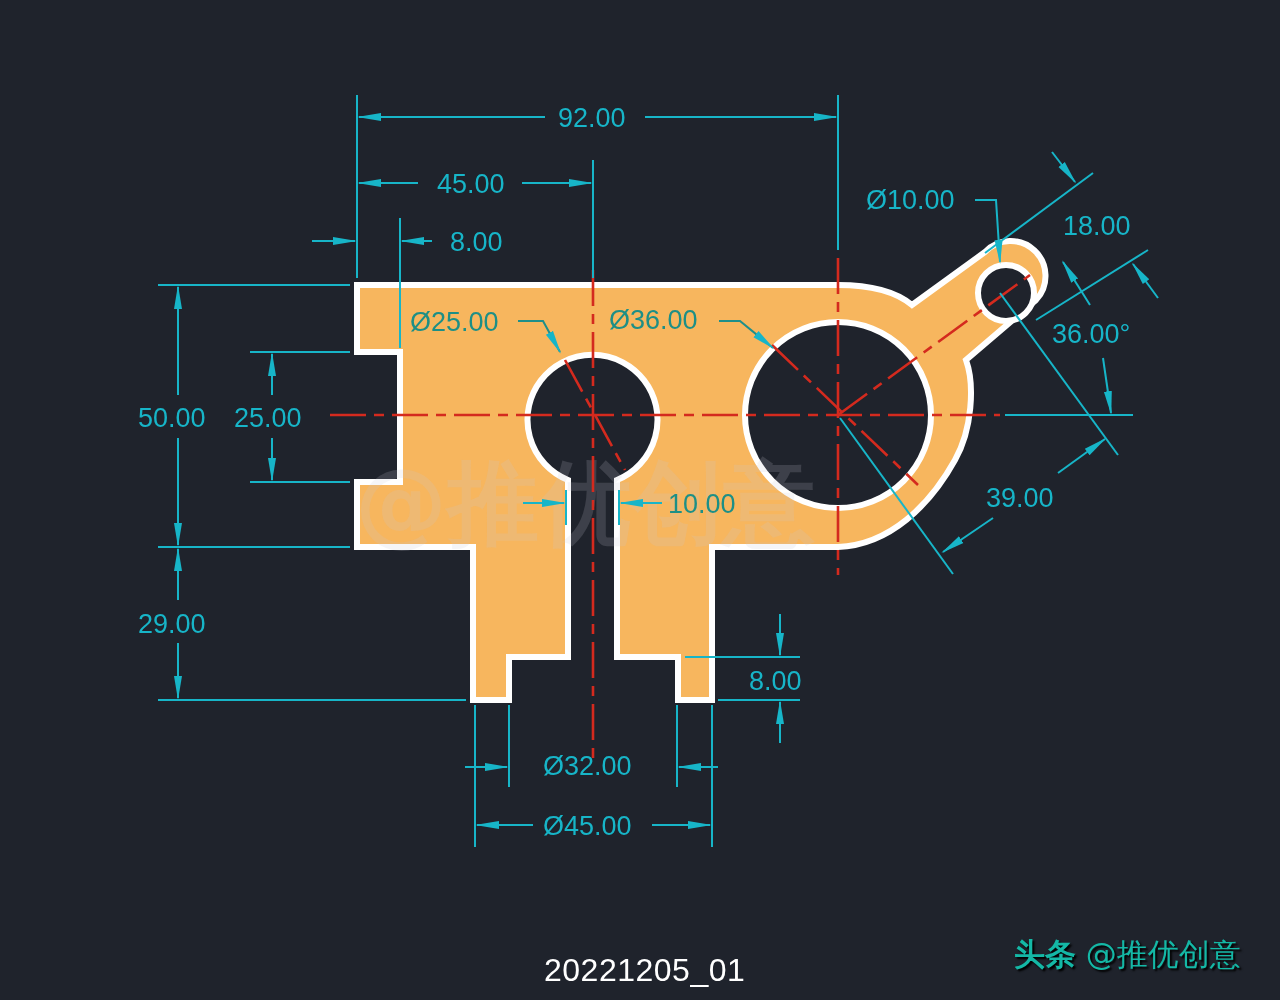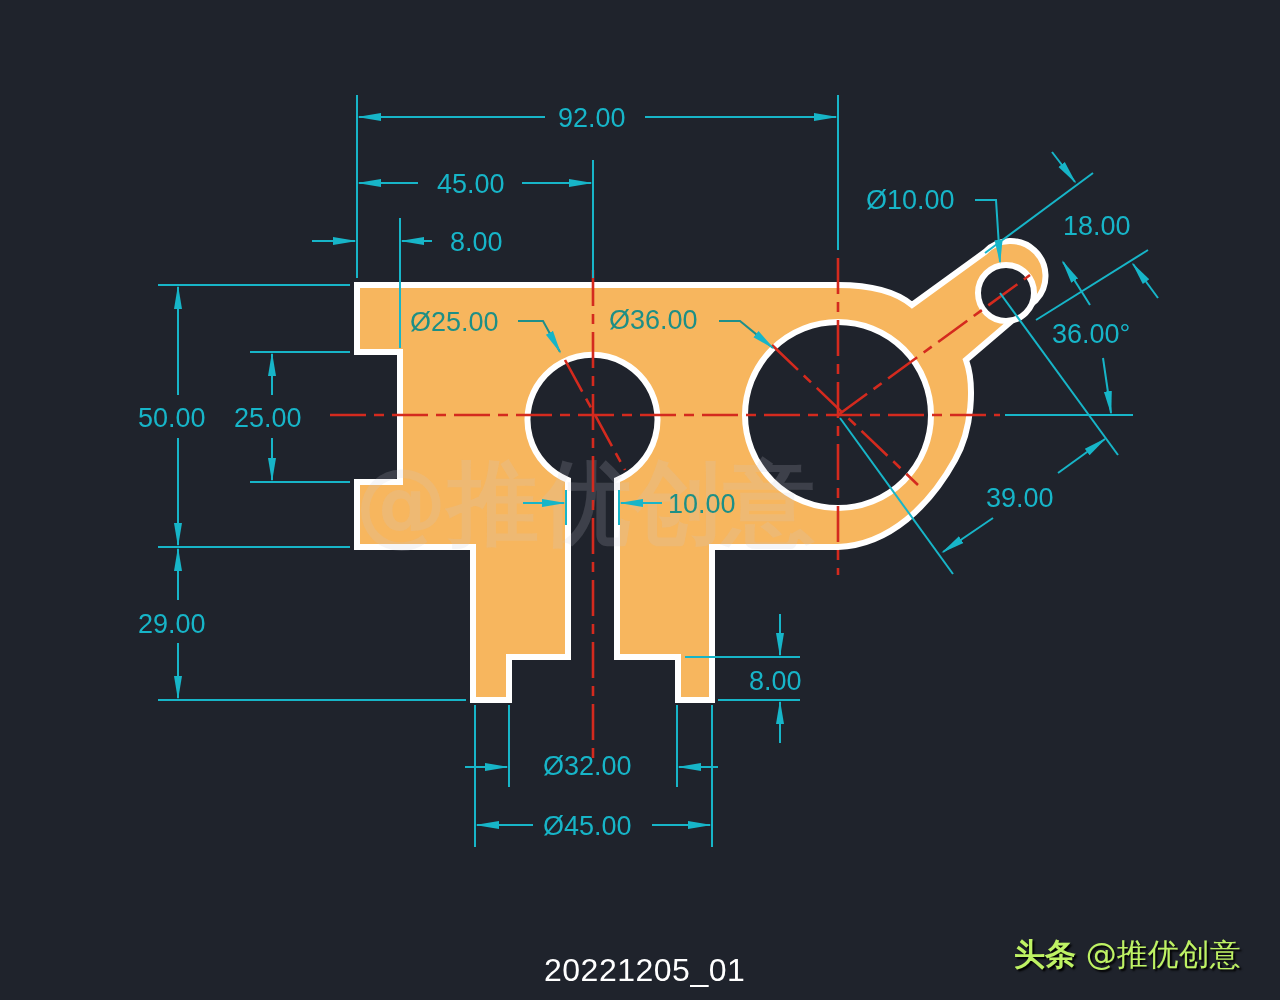--- a/index.html
+++ b/index.html
@@ -8,21 +8,21 @@
   .dim{fill:#17b5c8;font-family:"Liberation Sans","DejaVu Sans",sans-serif;font-size:27px;}
   .dim-in{fill:#1d8f86;font-family:"Liberation Sans","DejaVu Sans",sans-serif;font-size:27px;}
   .dl{stroke:#17b5c8;stroke-width:2;fill:none;}
   .dl-in{stroke:#1f8f8a;stroke-width:2;fill:none;}
   .arr{fill:#17b5c8;}
   .cl{stroke:#d42a1e;stroke-width:2.6;fill:none;stroke-dasharray:36 8 10 8;}
   .part{fill:#f7b65e;stroke:#ffffff;stroke-width:6;stroke-linejoin:miter;}
   .hole{fill:#1f232c;stroke:#ffffff;stroke-width:6;}
   .wm{fill:rgba(200,200,210,0.18);font-family:"DejaVu Sans",sans-serif;font-size:92px;font-weight:bold;}
   .caption{position:absolute;left:544px;top:952px;color:#ffffff;font-size:32px;font-family:"Liberation Sans","DejaVu Sans",sans-serif;letter-spacing:0.5px;}
-  .brand{position:absolute;left:1014px;top:934px;color:#bef264;font-size:31px;font-family:"DejaVu Sans",sans-serif;text-shadow:2px 2px 2px #000;}
+  .brand{position:absolute;left:1014px;top:934px;color:#14b8a6;font-size:31px;font-family:"DejaVu Sans",sans-serif;text-shadow:2px 2px 2px #000;}
   .brand b{font-weight:bold;}
 </style>
 </head>
 <body>
 
 <svg width="1280" height="1000" viewBox="0 0 1280 1000">
   <defs>
     <marker id="a" markerWidth="24" markerHeight="12" refX="22" refY="6" orient="auto" markerUnits="userSpaceOnUse">
       <path d="M0,2 L24,6 L0,10 Z" class="arr"></path>
     </marker>

